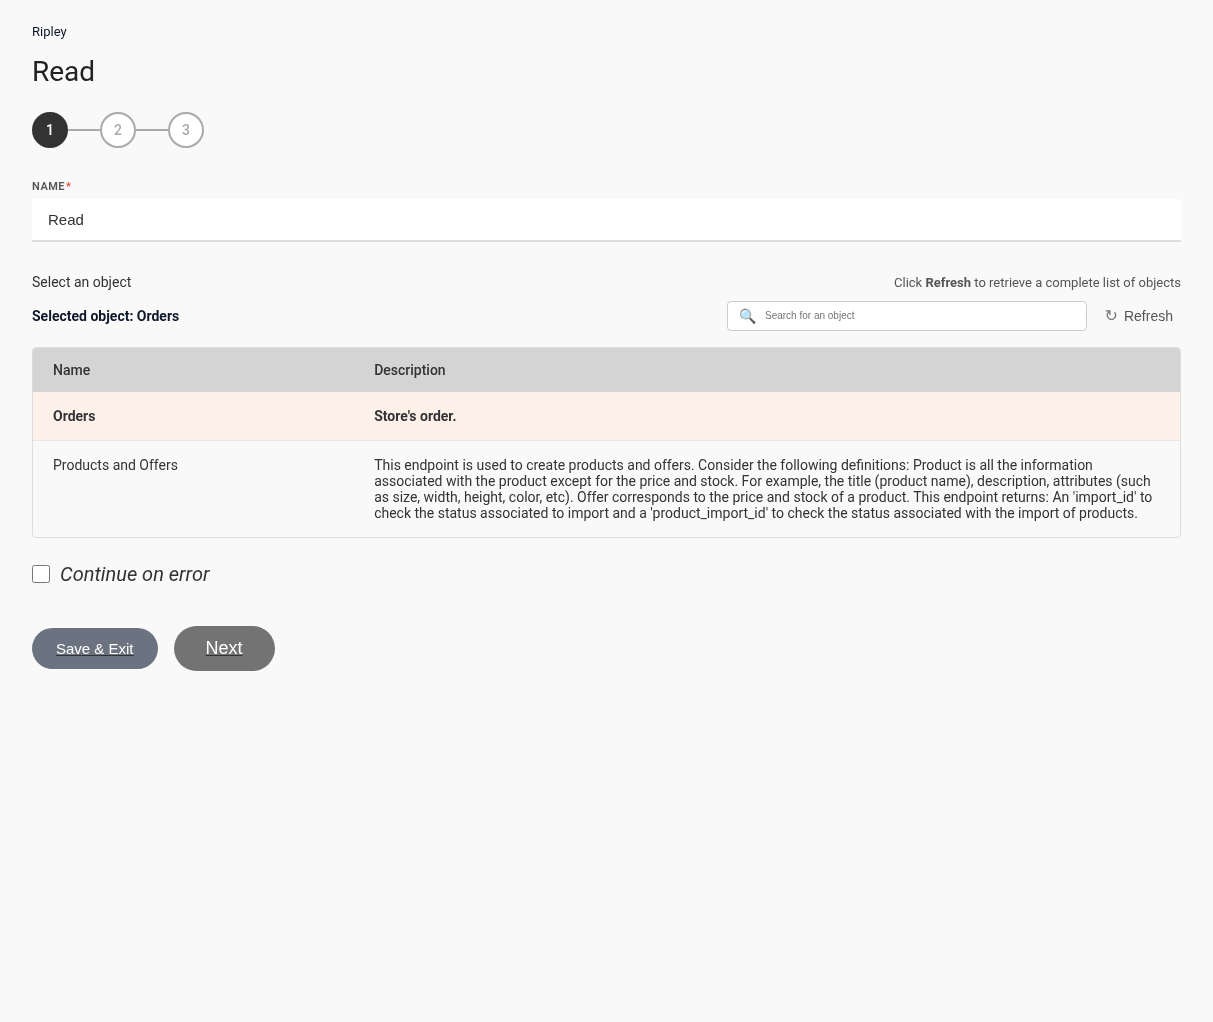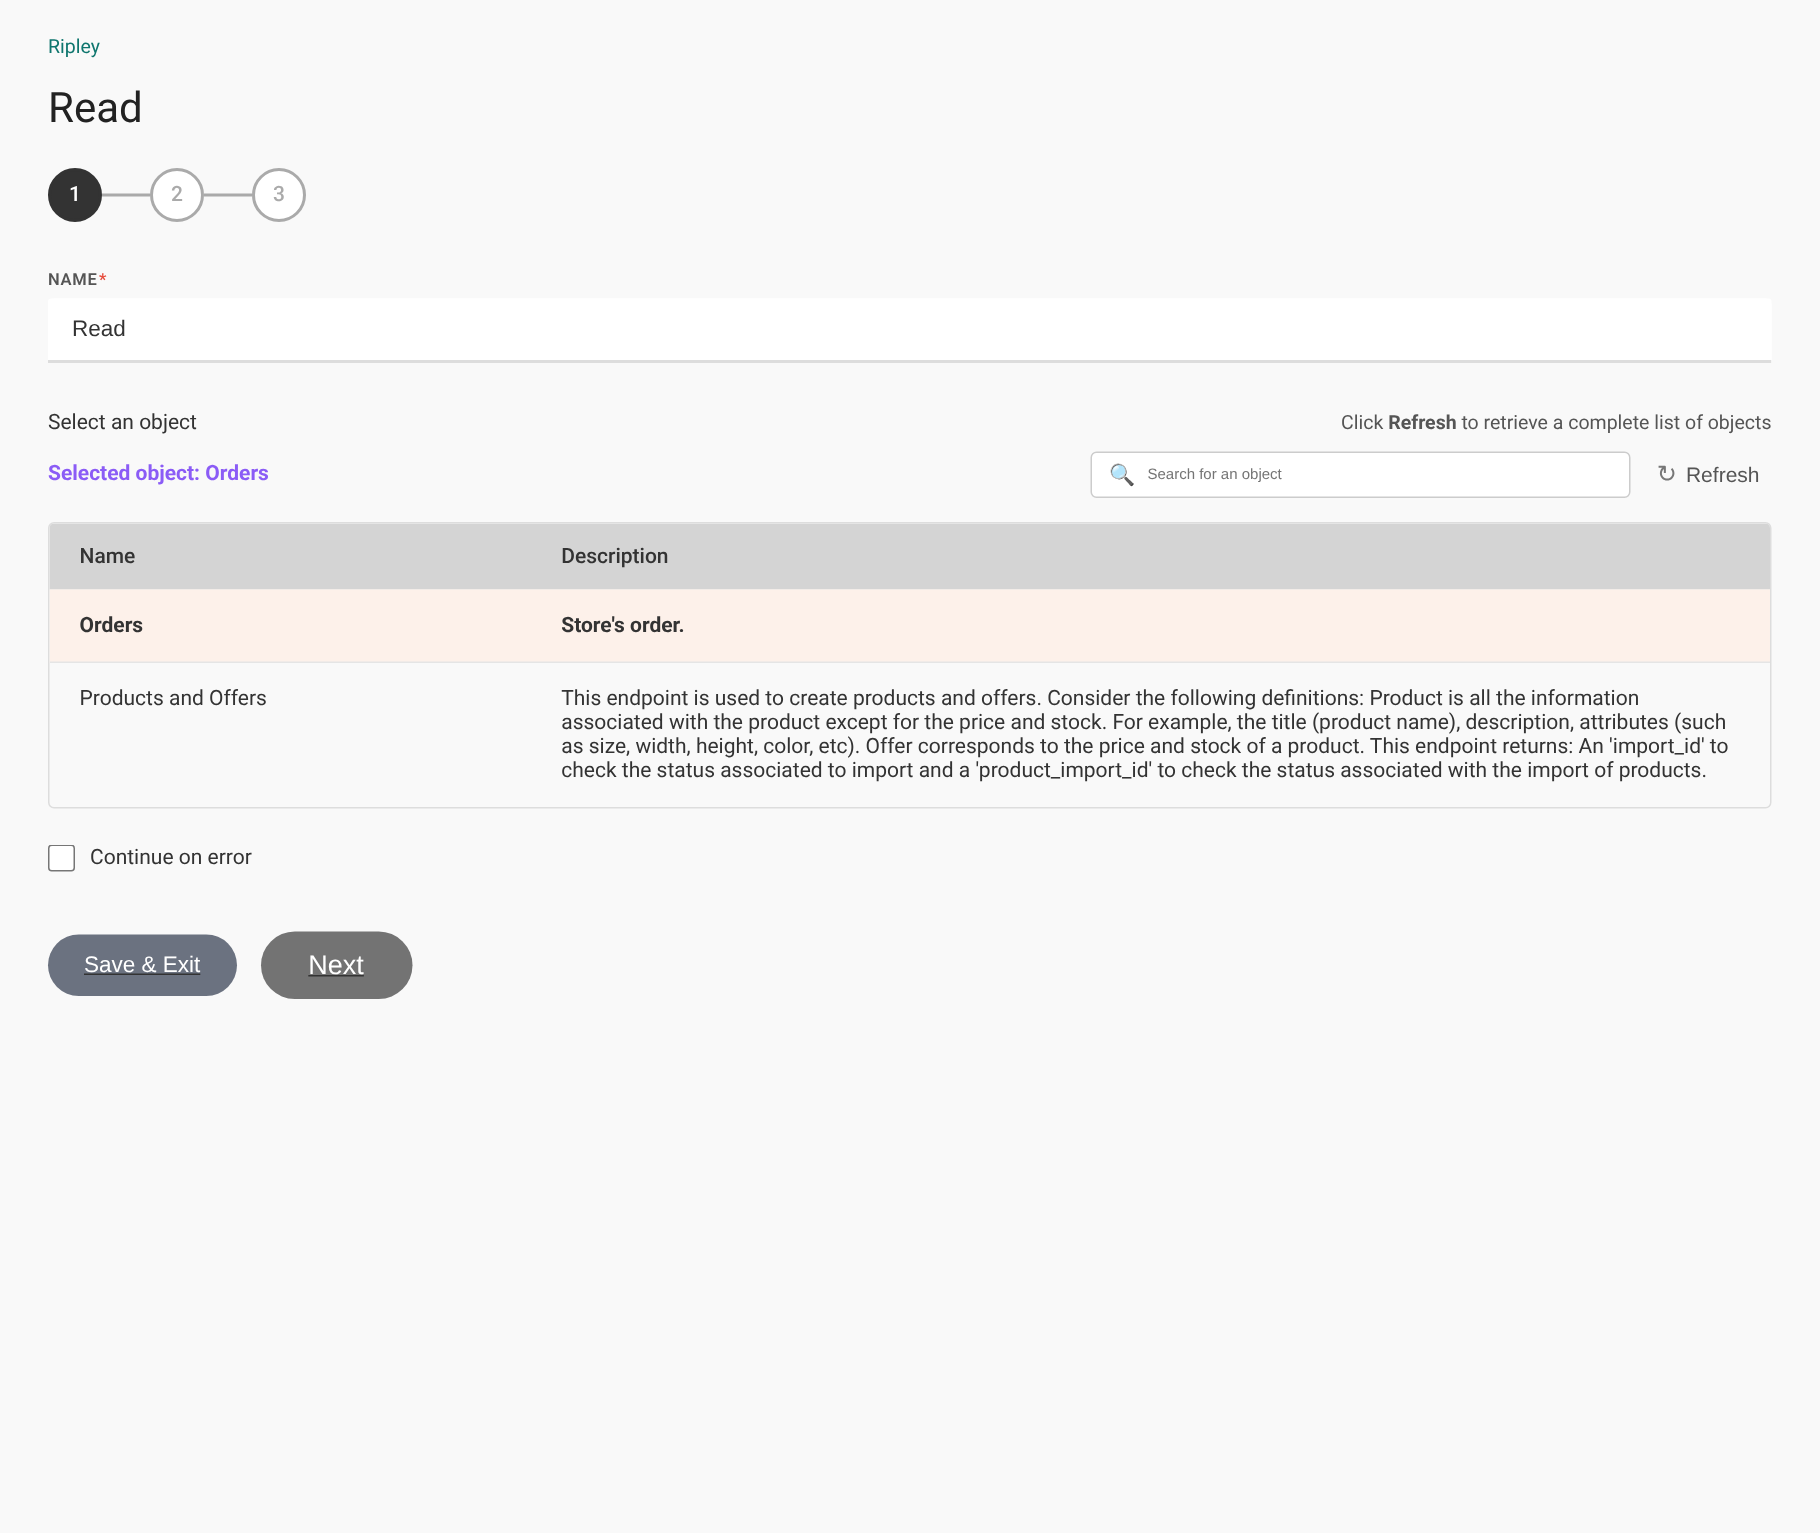--- a/index.html
+++ b/index.html
@@ -6,21 +6,21 @@
     body {
       font-family: -apple-system, BlinkMacSystemFont, 'Segoe UI', Roboto, sans-serif;
       background: #f9f9f9;
       color: #333;
       font-size: 14px;
       padding: 24px 32px;
       min-height: 1022px;
     }
     .breadcrumb {
       font-size: 13px;
-      color: #0f766e;
+      color: #0f172a;
       margin-bottom: 16px;
       cursor: pointer;
     }
     .page-title {
       font-size: 28px;
       font-weight: 400;
       margin-bottom: 24px;
       color: #222;
     }
     .stepper {
@@ -98,21 +98,21 @@
     }
     .object-controls {
       display: flex;
       justify-content: space-between;
       align-items: center;
       margin-bottom: 0;
     }
     .selected-object-label {
       font-size: 14px;
       font-weight: 700;
-      color: #8b5cf6;
+      color: #0f172a;
     }
     .search-refresh {
       display: flex;
       align-items: center;
       gap: 10px;
     }
     .search-box {
       display: flex;
       align-items: center;
       background: white;
@@ -194,22 +194,23 @@
       gap: 10px;
       margin-bottom: 40px;
       margin-top: 16px;
     }
     .continue-error input[type="checkbox"] {
       width: 18px;
       height: 18px;
       cursor: pointer;
     }
     .continue-error label {
-      font-size: 14px;
-      color: #333;
+      font-size: 20px;
+      color: #333;
+      font-style: italic;
     }
     .footer-buttons {
       display: flex;
       gap: 16px;
       align-items: center;
       margin-top: 16px;
       text-decoration: underline;
     }
     .btn-save {
       background: #6b7280;

